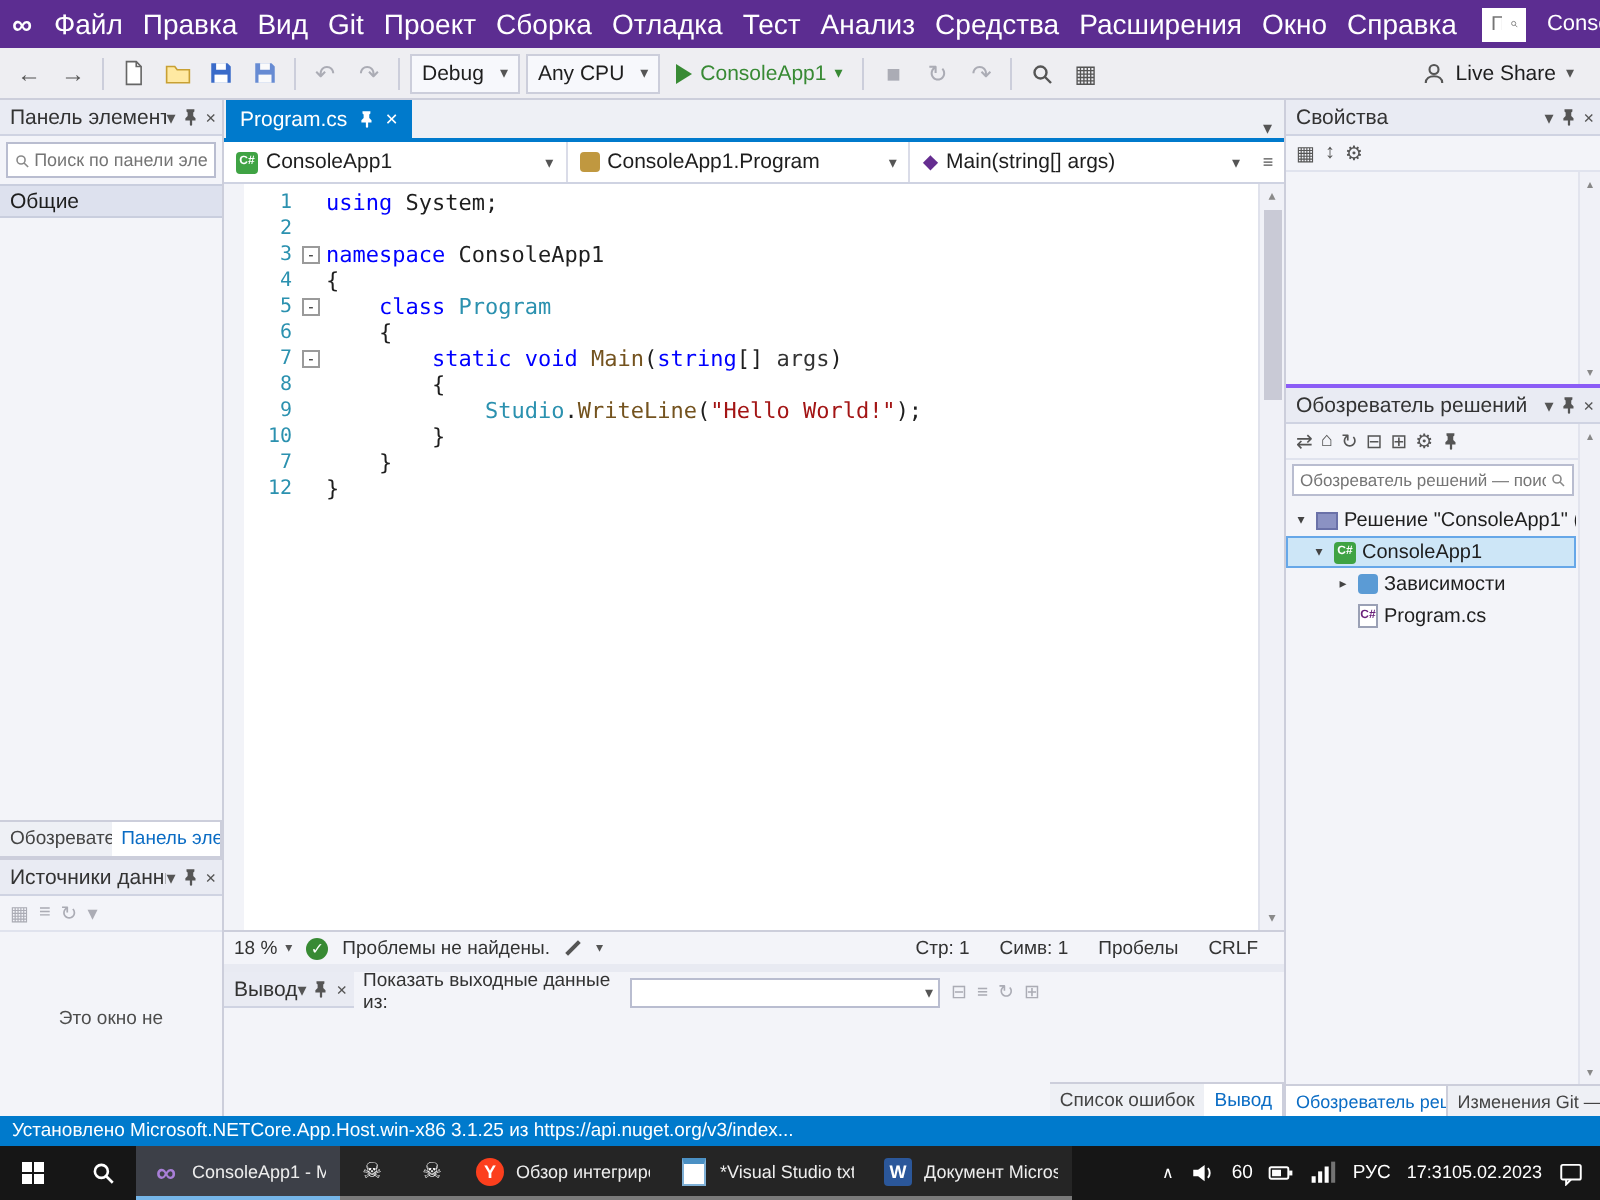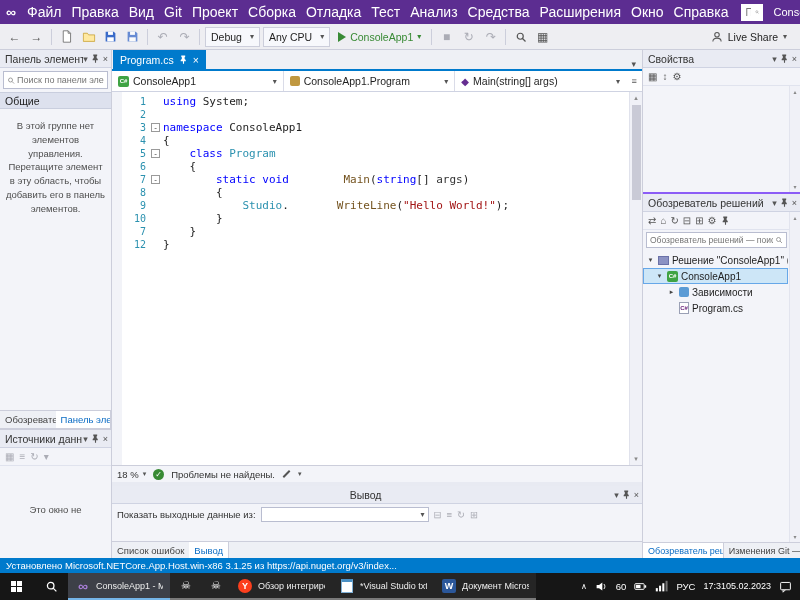--- a/index.html
+++ b/index.html
@@ -69,33 +69,33 @@
   .ico-dep{width:10px;height:10px;background:#5b9bd5;border-radius:2px;}
   .ico-csfile{width:10px;height:12px;background:#fff;border:1px solid #9aa0b5;color:#69217a;font-size:6px;font-weight:bold;}
 
   .code-area{flex:1;display:flex;min-height:0;background:#fff;}
   .margin-strip{width:10px;background:#f2f3f8;flex:0 0 auto;}
   .code-scroll{flex:1;padding-top:3px;font-family:"DejaVu Sans Mono",monospace;font-size:11px;line-height:13px;overflow:hidden;min-width:0;}
   .code-line{display:flex;height:13px;white-space:pre;}
   .line-num{width:26px;text-align:right;color:#2b91af;font-size:10px;padding-right:2px;flex:0 0 auto;font-family:"DejaVu Sans Mono",monospace;}
   .fold-col{width:15px;display:flex;align-items:center;justify-content:center;flex:0 0 auto;}
   .fold-box{width:9px;height:9px;border:1px solid #9a9a9a;background:#fff;color:#333;font-size:8px;line-height:7px;text-align:center;font-family:"Liberation Sans",sans-serif;}
-  .tok-kw{color:#0000ff;}.tok-cls{color:#2b91af;}.tok-str{color:#a31515;}.tok-mth{color:#74531f;margin-left:48px;}.tok-prm{color:#333;}.tok-pl{color:#1e1e1e;}
+  .tok-kw{color:#0000ff;}.tok-cls{color:#2b91af;}.tok-str{color:#a31515;}.tok-mth{color:#74531f;}.tok-prm{color:#333;}.tok-pl{color:#1e1e1e;}
   .v-scrollbar{width:13px;background:#f0f1f7;border-left:1px solid #e0e2ec;display:flex;flex-direction:column;align-items:center;flex:0 0 auto;}
   .sb-arrow{height:12px;width:100%;display:flex;align-items:center;justify-content:center;font-size:7px;color:#8a8a8a;}
   .sb-thumb{width:9px;height:95px;background:#c9cad6;margin-top:1px;}
 
   .ed-status{height:17px;background:#f3f4f9;border-top:1px solid #cccedb;display:flex;align-items:center;font-size:9.5px;color:#333;padding:0 5px;gap:7px;flex:0 0 auto;}
   .zoom{display:flex;align-items:center;gap:4px;}
   .chk{width:11px;height:11px;border-radius:50%;background:#388a34;color:#fff;font-size:8px;display:flex;align-items:center;justify-content:center;}
   .pencil{width:9px;height:2px;background:#555;transform:rotate(-45deg);}
   .ed-status-right{margin-left:auto;display:flex;gap:15px;padding-right:8px;}
   .h-split{height:4px;background:#e8eaf2;flex:0 0 auto;}
 
-  .output{height:72px;display:flex;flex-direction:column;background:#f3f4f9;flex:0 0 auto;text-align:center;}
+  .output{height:72px;display:flex;flex-direction:row;background:#f3f4f9;flex:0 0 auto;}
   .out-controls{height:20px;display:flex;align-items:center;gap:5px;padding:0 5px;font-size:9.5px;color:#333;}
   .out-select{width:168px;height:15px;border:1px solid #b9bdd0;background:#fff;display:flex;justify-content:flex-end;align-items:center;padding:0 3px;color:#555;font-size:8px;}
   .out-tabs{height:17px;display:flex;background:#eef0f5;border-top:1px solid #cccedb;font-size:9.5px;margin-top:auto;}
 
   
   .right-col{width:158px;display:flex;flex-direction:column;background:#f3f4f9;border-left:1px solid #cccedb;flex:0 0 auto;}
   .props{height:142px;display:flex;flex-direction:column;flex:0 0 auto;}
   .panel-body{position:relative;flex:1;min-height:0;}
   .mini-scroll{position:absolute;right:0;top:0;bottom:0;width:11px;background:#f0f1f7;border-left:1px solid #e2e4ee;display:flex;flex-direction:column;justify-content:space-between;align-items:center;font-size:6px;color:#888;padding:2px 0;}
   .solution{flex:1;display:flex;flex-direction:column;min-height:0;border-top:2px solid #8b5cf6;}
@@ -282,21 +282,20 @@
             <span>×</span>
           </span>
         </div>
         <div class="side-search">
           <svg class="svg-ic" width="9" height="9" style="color:#8a8a8a">
               <use href="#sym-mag"></use>
             </svg>
           <input placeholder="Поиск по панели элемен" style="">
         </div>
         <div class="group-header">Общие</div>
-        <div class="empty-text">В этой группе нет элементов управления. Перетащите элемент в эту область, чтобы добавить его в панель элементов.</div>
         <div class="flex-sp"></div>
         <div class="bottom-tabs">
           <span class="btab">Обозревате...</span>
           <span class="btab active">Панель эле...</span>
         </div>
       </div>
       <div class="datasources">
         <div class="panel-header">
           <span class="panel-title">Источники данных</span>
           <span class="ph-icons">
@@ -373,20 +372,26 @@
       </div>
       <div class="ed-status">
         <span class="zoom">
           <span>18 %</span>
           <span style="font-size:7px;color:#555">▾</span>
         </span>
         <span class="chk">✓</span>
         <span>Проблемы не найдены.</span>
         <span class="pencil"></span>
         <span style="font-size:7px;color:#555">▾</span>
+        <span class="ed-status-right">
+          <span>Стр: 1</span>
+          <span>Симв: 1</span>
+          <span>Пробелы</span>
+          <span>CRLF</span>
+        </span>
       </div>
       <div class="h-split"></div>
       <div class="output">
         <div class="panel-header">
           <span class="panel-title">Вывод</span>
           <span class="ph-icons">
             <span>▾</span>
             <svg class="svg-ic">
                 <use href="#sym-pin"></use>
               </svg>

